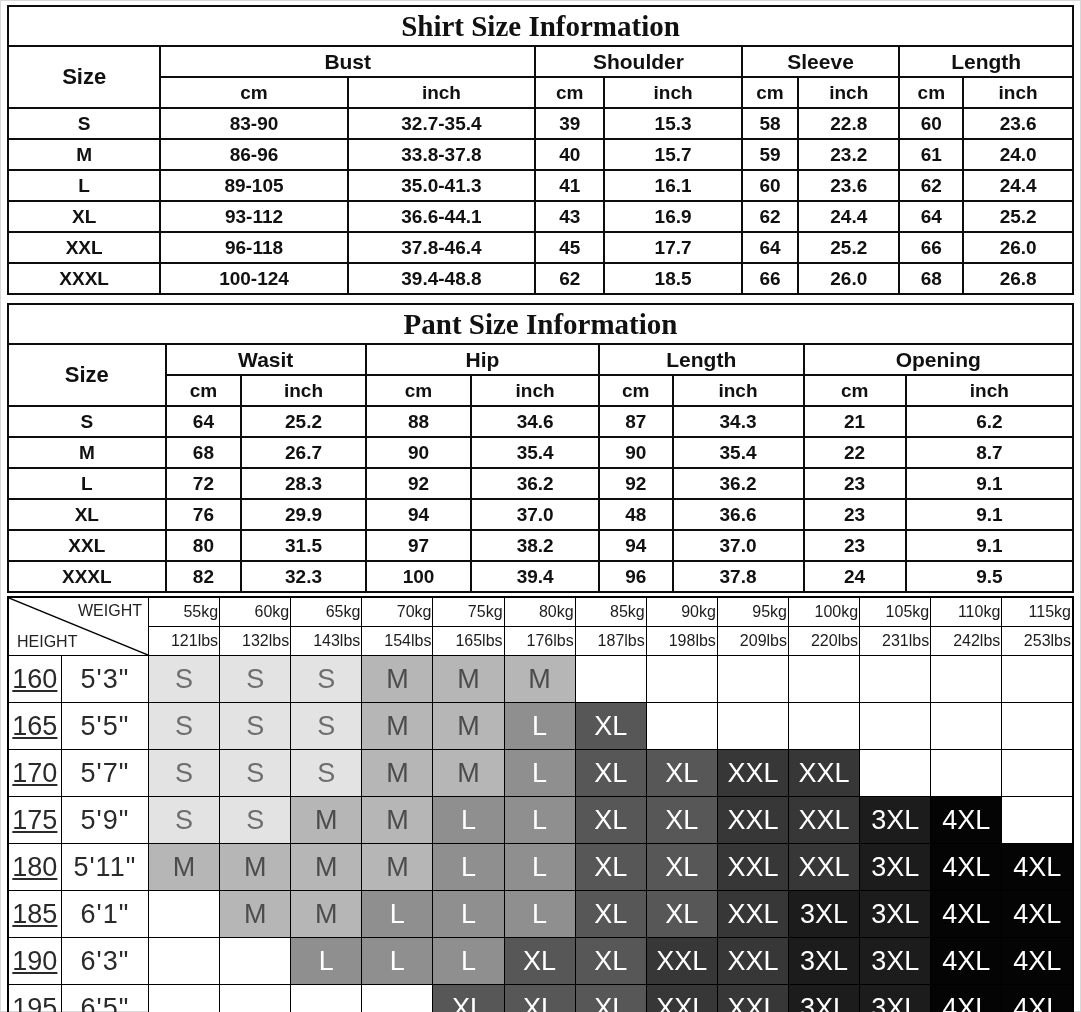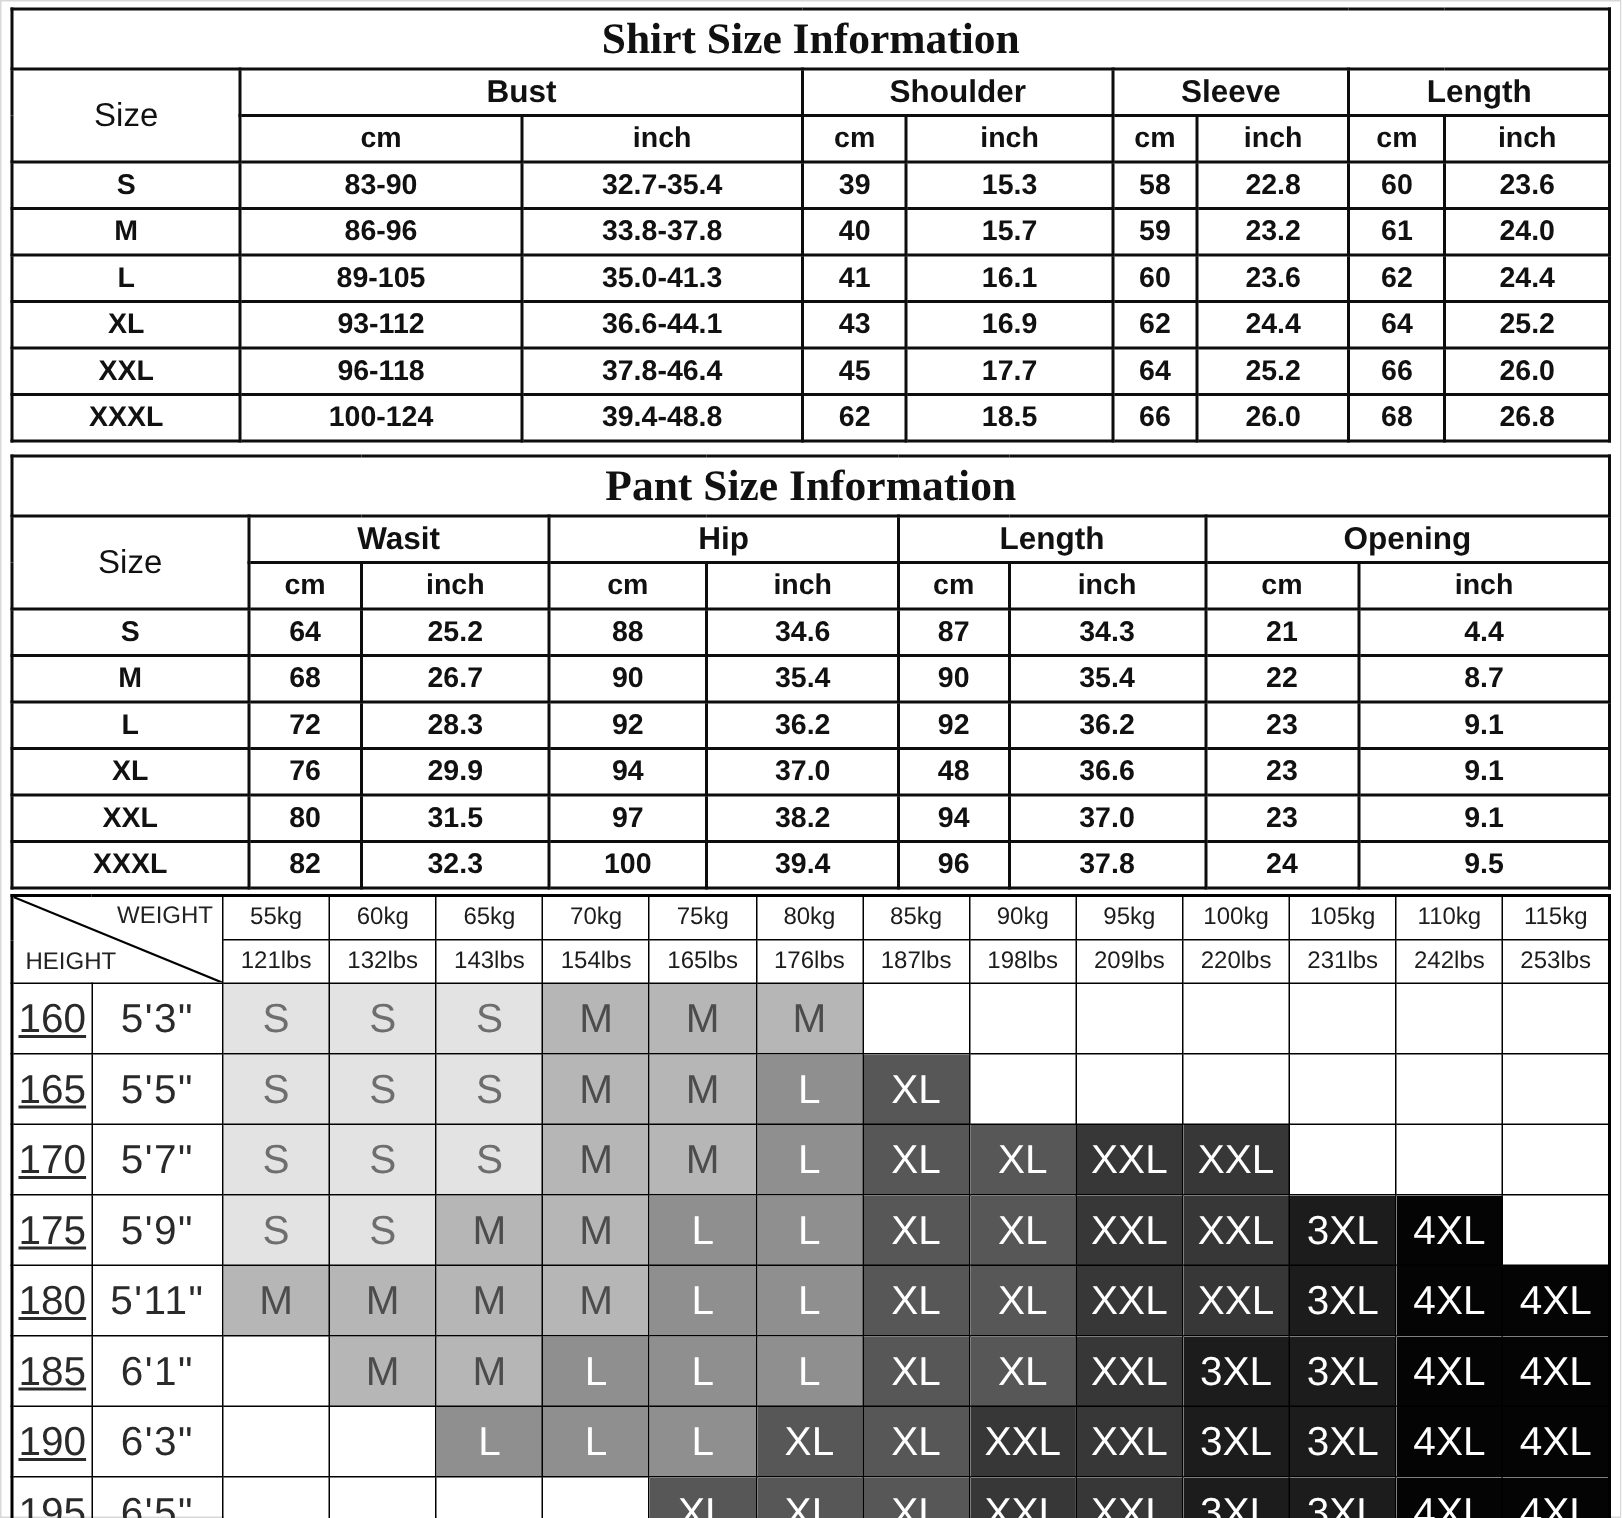--- a/index.html
+++ b/index.html
@@ -5,30 +5,30 @@
   html,body{margin:0;padding:0;background:#fff;}
   body{width:1081px;font-family:"Liberation Sans",sans-serif;}
   .page{width:1081px;height:1012px;box-sizing:border-box;padding:4px 6px 0 6px;background:#fff;border:1px solid #d8d8d8;}
   table{border-collapse:collapse;width:100%;table-layout:fixed;}
   td{overflow:hidden;white-space:nowrap;}
 
   
   .info-table{margin-bottom:8px;}
   .info-table td{border:2px solid #0d0d0d;text-align:center;vertical-align:middle;color:#111;}
   .title-cell{font-family:"Liberation Serif","DejaVu Serif",serif;font-weight:bold;font-size:29px;height:36px;}
-  .size-head{font-weight:normal;font-size:22px;margin-left:12px;}
+  .size-head{font-weight:bold;font-size:22px;margin-left:12px;}
   .group-head{font-weight:bold;font-size:21px;height:27px;}
   .unit-cell{font-weight:bold;font-size:19px;height:27px;}
   .data-row td{font-weight:bold;font-size:19px;height:27px;}
   .pant{margin-bottom:3px;}
 
   
   .matrix{border:2px solid #000;}
   .matrix td{border:1px solid #000;text-align:center;vertical-align:middle;}
-  .wrow td{height:26px;font-size:16px;font-weight:400;color:#1c1c1c;}
+  .wrow td{height:26px;font-size:16px;font-weight:400;color:#1c1c1c;text-align:right;}
   .mrow td{height:44px;font-size:27px;font-weight:400;}
   .hcm{font-size:17px;color:#2a2a2a;font-weight:400;text-decoration:underline;}
   .hft{font-size:14px;color:#2a2a2a;font-weight:400;letter-spacing:1px;}
   .diag{position:relative;padding:0;}
   .diag svg{position:absolute;top:0;left:0;width:100%;height:100%;}
   .diag .wlab{position:absolute;top:4px;right:6px;font-size:16px;font-weight:400;color:#222;}
   .diag .hlab{position:absolute;bottom:4px;left:8px;font-size:16px;font-weight:400;color:#222;}
 </style>
 </head>
 <body>
@@ -171,21 +171,21 @@
         </tr>
         <tr class="data-row">
           <td>S</td>
           <td>64</td>
           <td>25.2</td>
           <td>88</td>
           <td>34.6</td>
           <td>87</td>
           <td>34.3</td>
           <td>21</td>
-          <td>4.4</td>
+          <td>6.2</td>
         </tr>
         <tr class="data-row">
           <td>M</td>
           <td>68</td>
           <td>26.7</td>
           <td>90</td>
           <td>35.4</td>
           <td>90</td>
           <td>35.4</td>
           <td>22</td>

